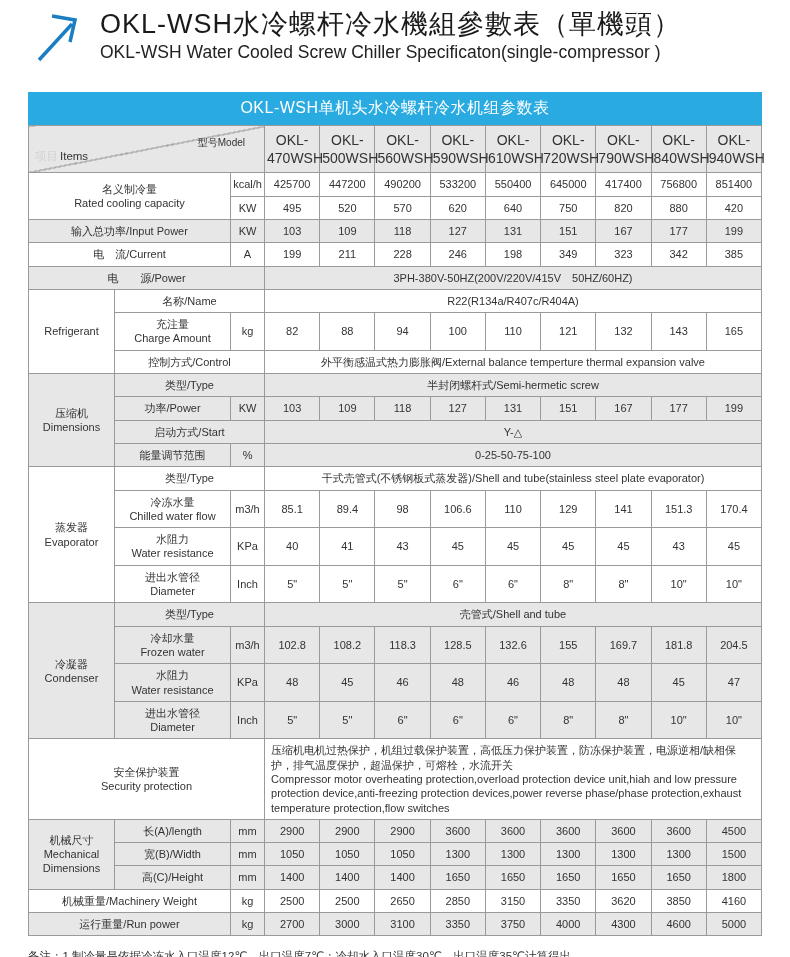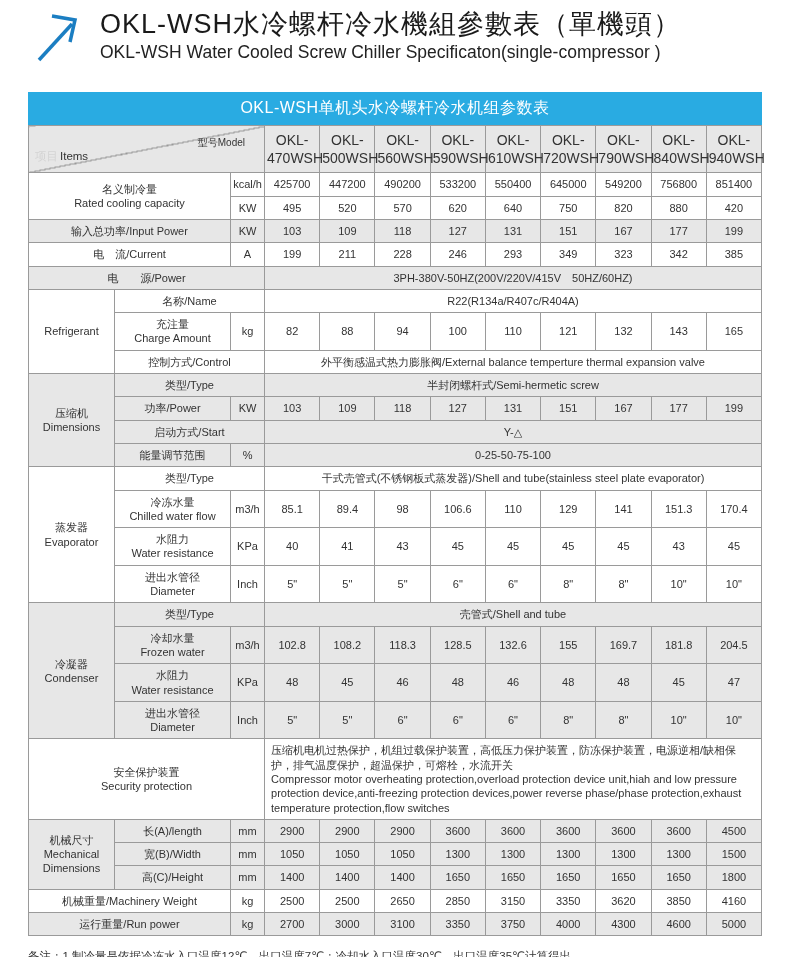--- a/index.html
+++ b/index.html
@@ -125,21 +125,21 @@
         <tr>
           <td colspan="2" rowspan="2" class="k-label">名义制冷量
 Rated cooling capacity</td>
           <td class="k-unit">kcal/h</td>
           <td class="k-value">425700</td>
           <td class="k-value">447200</td>
           <td class="k-value">490200</td>
           <td class="k-value">533200</td>
           <td class="k-value">550400</td>
           <td class="k-value">645000</td>
-          <td class="k-value">549200</td>
+          <td class="k-value">417400</td>
           <td class="k-value">756800</td>
           <td class="k-value">851400</td>
         </tr>
         <tr>
           <td class="k-unit">KW</td>
           <td class="k-value">495</td>
           <td class="k-value">520</td>
           <td class="k-value">570</td>
           <td class="k-value">620</td>
           <td class="k-value">640</td>
@@ -161,21 +161,21 @@
           <td class="k-value gray">177</td>
           <td class="k-value gray">199</td>
         </tr>
         <tr>
           <td colspan="2" class="k-label">电　流/Current</td>
           <td class="k-unit">A</td>
           <td class="k-value">199</td>
           <td class="k-value">211</td>
           <td class="k-value">228</td>
           <td class="k-value">246</td>
-          <td class="k-value">293</td>
+          <td class="k-value">198</td>
           <td class="k-value">349</td>
           <td class="k-value">323</td>
           <td class="k-value">342</td>
           <td class="k-value">385</td>
         </tr>
         <tr>
           <td colspan="3" class="k-label gray">电　　源/Power</td>
           <td colspan="9" class="k-text gray">3PH-380V-50HZ(200V/220V/415V　50HZ/60HZ)</td>
         </tr>
         <tr>

